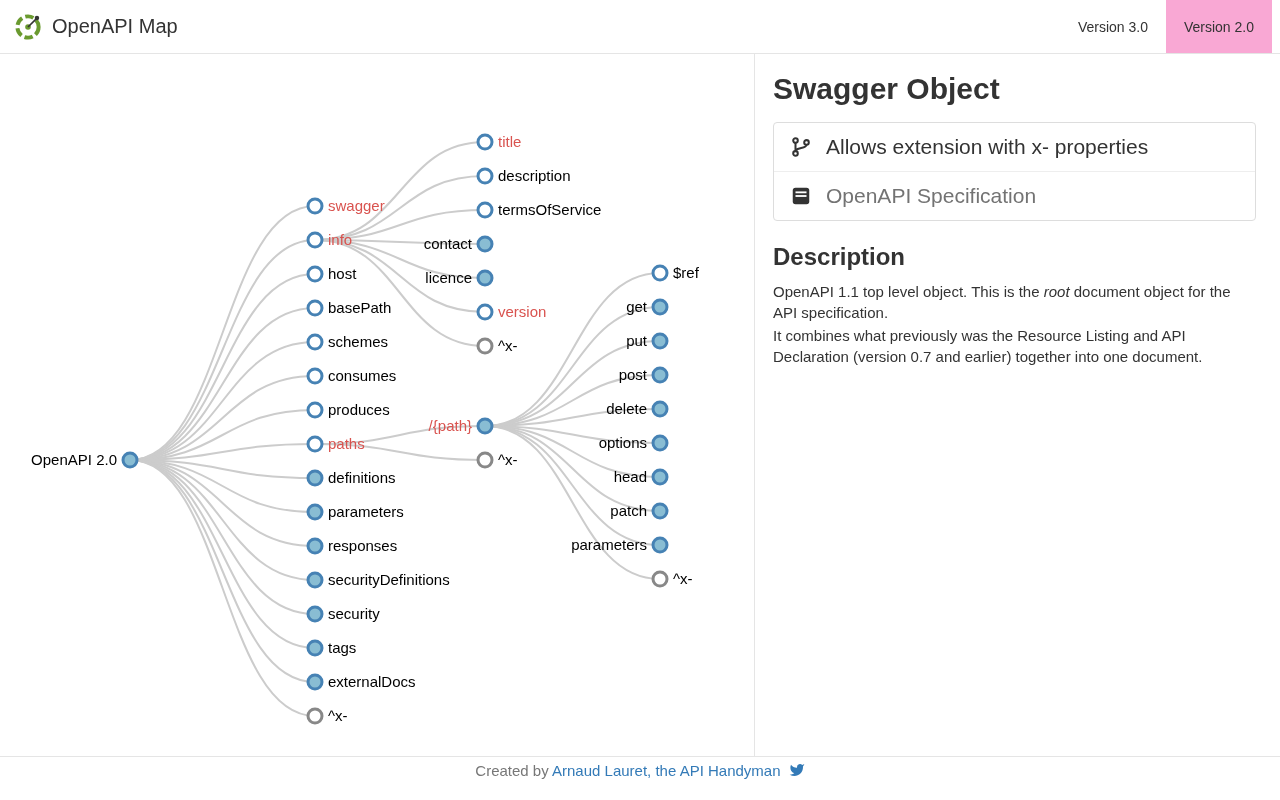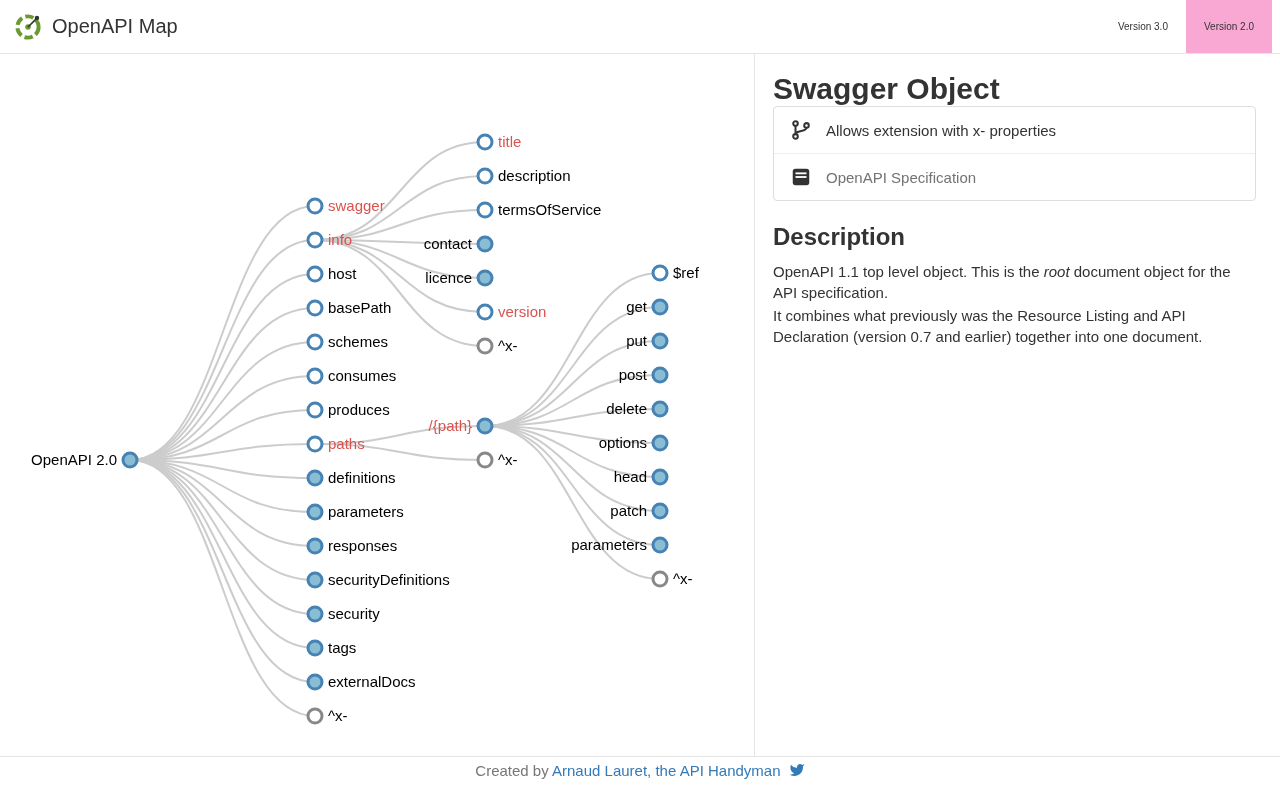--- a/index.html
+++ b/index.html
@@ -1,28 +1,28 @@
 <!DOCTYPE html>
 <html><head>
 <meta charset="utf-8">
 <style>
 *{box-sizing:border-box;margin:0;padding:0}
 body{font-family:-apple-system,BlinkMacSystemFont,"Helvetica Neue",Arial,sans-serif;color:#333;background:#fff;width:1280px;height:800px;overflow:hidden}
 .header{display:flex;align-items:center;justify-content:space-between;height:54px;border-bottom:1px solid #e5e5e5;padding:0 8px 0 14px}
 .brand{display:flex;align-items:center;gap:10px;font-size:20px;color:#333}
 .logo{width:28px;height:28px}
 .tabs{display:flex;height:100%}
-.tab{display:flex;align-items:center;padding:0 18px;font-size:10px;color:#333;cursor:pointer}
+.tab{display:flex;align-items:center;padding:0 18px;font-size:14px;color:#333;cursor:pointer}
 .tab.active{background:#f9a8d4}
 .main{display:flex;height:702px}
 .map-pane{flex:0 0 755px;position:relative;border-right:1px solid #e5e5e5}
 .detail-pane{flex:1;padding:18px 24px 0 18px}
-.detail-pane h1{font-size:30px;font-weight:600;color:#333}
+.detail-pane h1{font-size:30px;font-weight:600;margin-bottom:16px;color:#333}
 .card{border:1px solid #ddd;border-radius:4px;margin-bottom:22px;overflow:hidden}
-.card-row{display:flex;align-items:center;gap:14px;padding:12px 16px;font-size:15px;color:#333}
+.card-row{display:flex;align-items:center;gap:14px;padding:12px 16px;font-size:21px;color:#333}
 .card-row + .card-row{border-top:1px solid #eee}
 .card-row a{color:#737373;text-decoration:none}
 .icon-svg{width:22px;height:22px;flex-shrink:0}
 .detail-pane h2{font-size:24px;font-weight:600;margin-bottom:10px;color:#333}
 .desc p{font-size:15px;line-height:1.4;color:#333;margin-bottom:2px}
 .desc em{}
 .footer{height:28px;border-top:1px solid #e5e5e5;display:flex;align-items:center;justify-content:center;font-size:15px;color:#777}
 .footer a{color:#337ab7;text-decoration:none}
 .twitter{width:16px;height:16px;vertical-align:-2px;margin-left:4px}
 svg.map{width:100%;height:100%}

